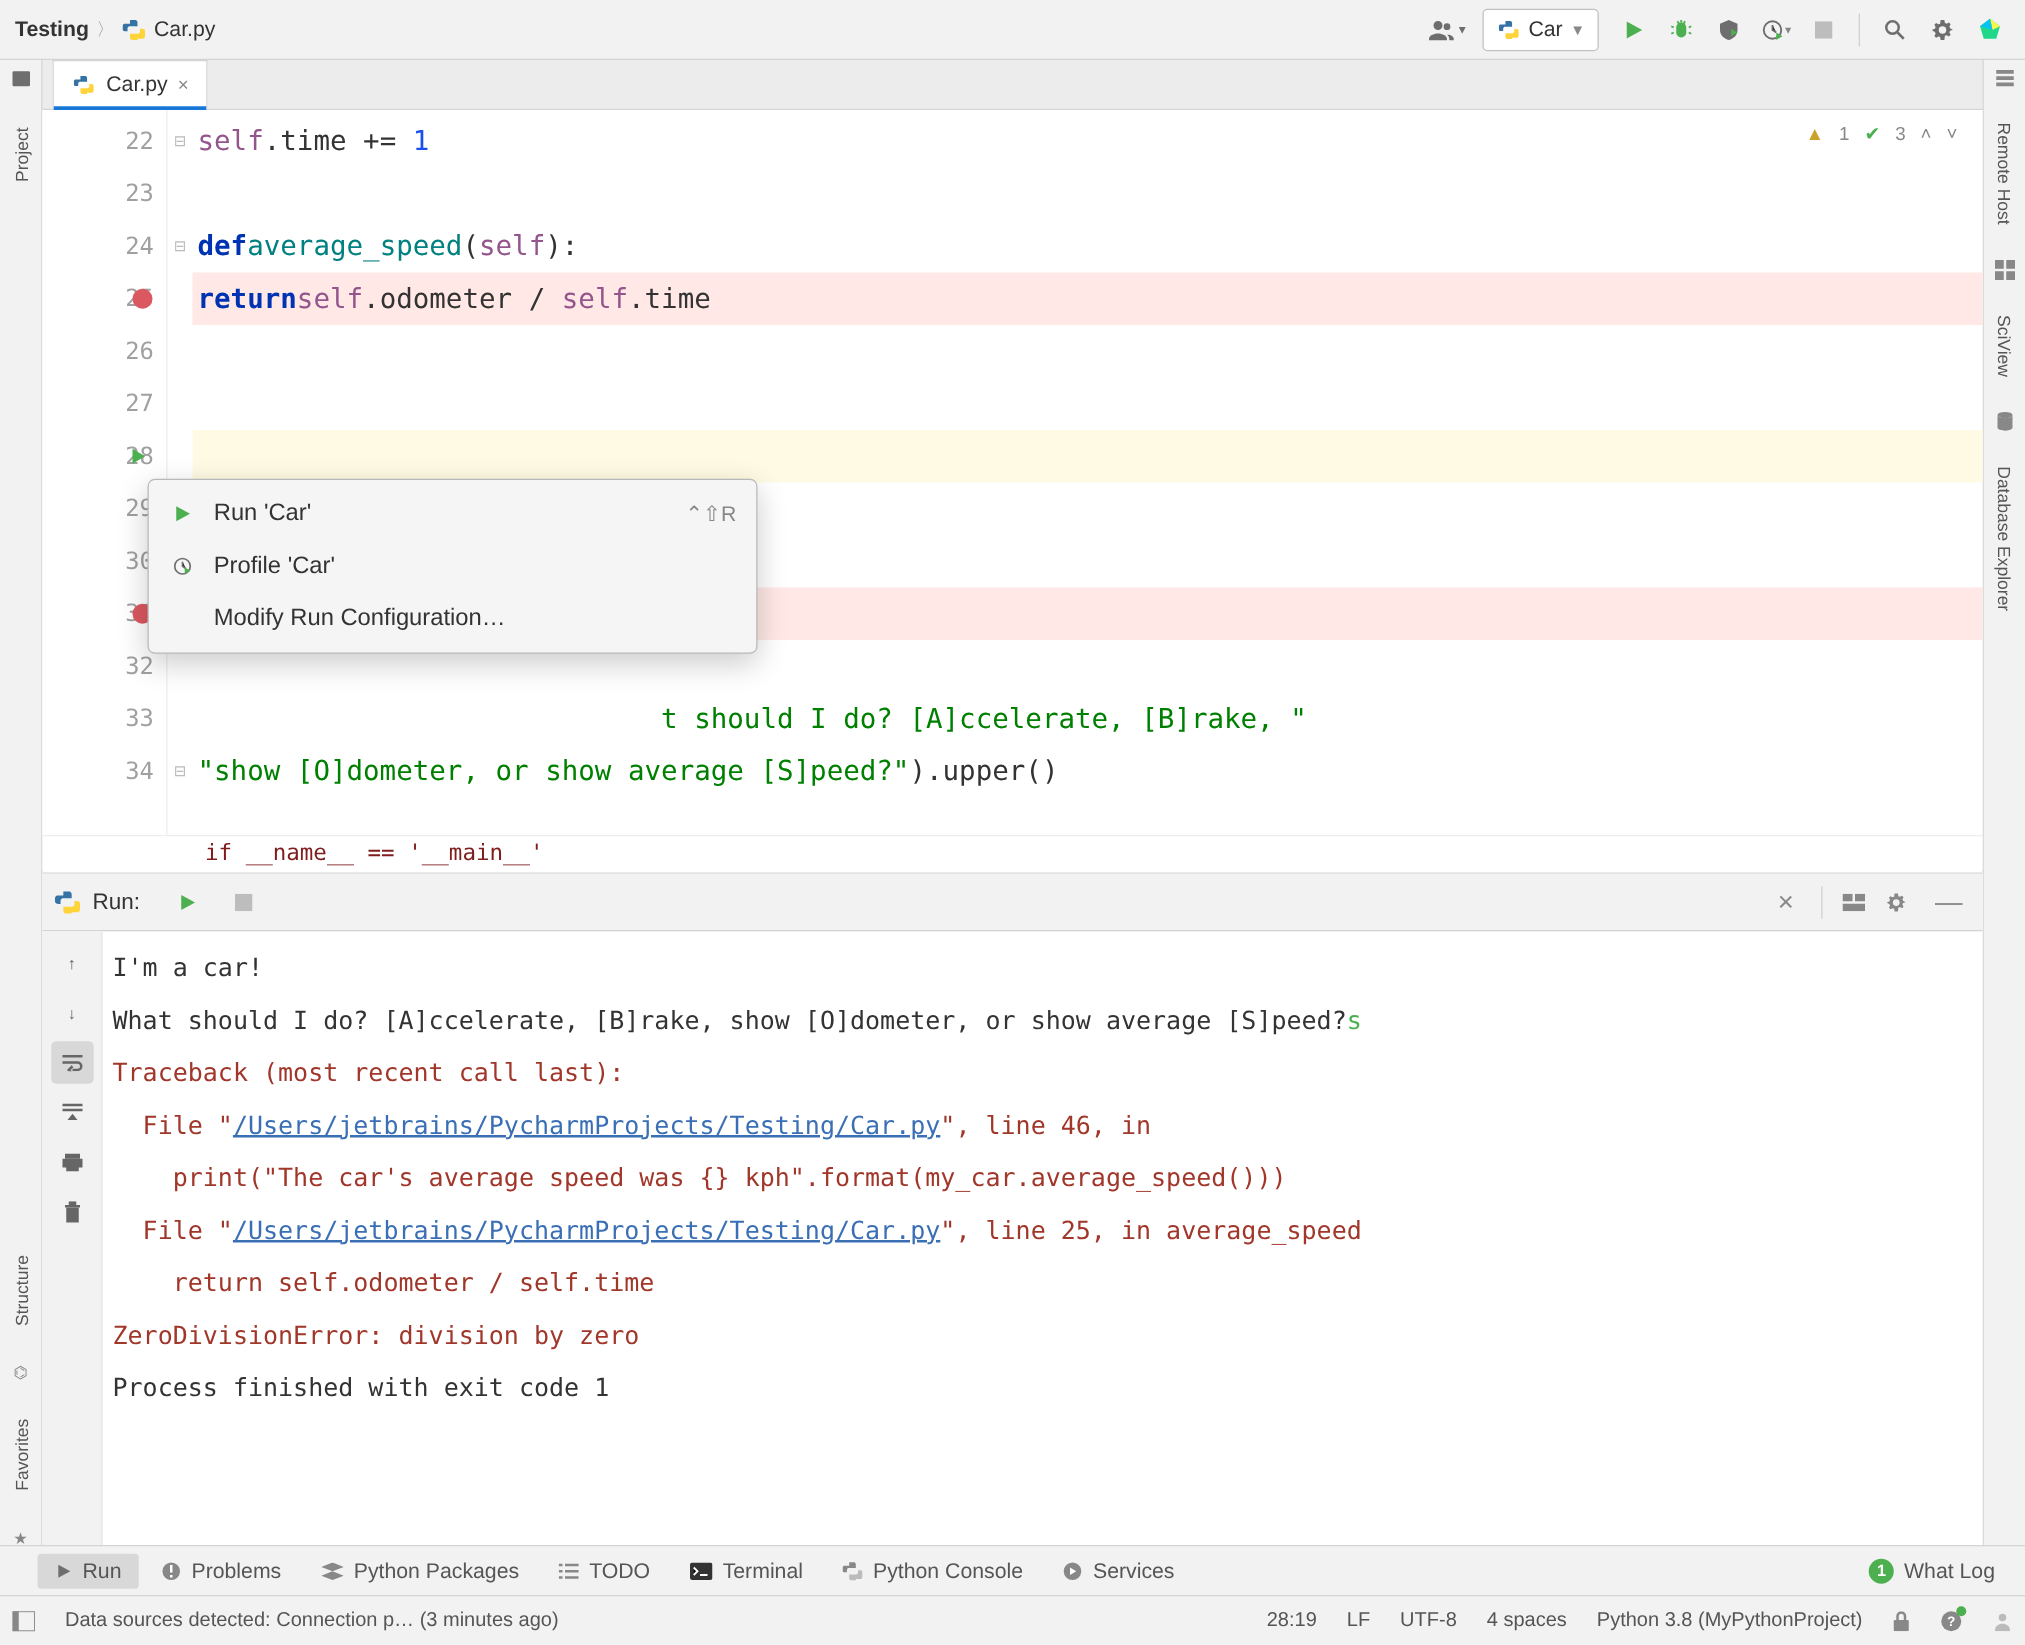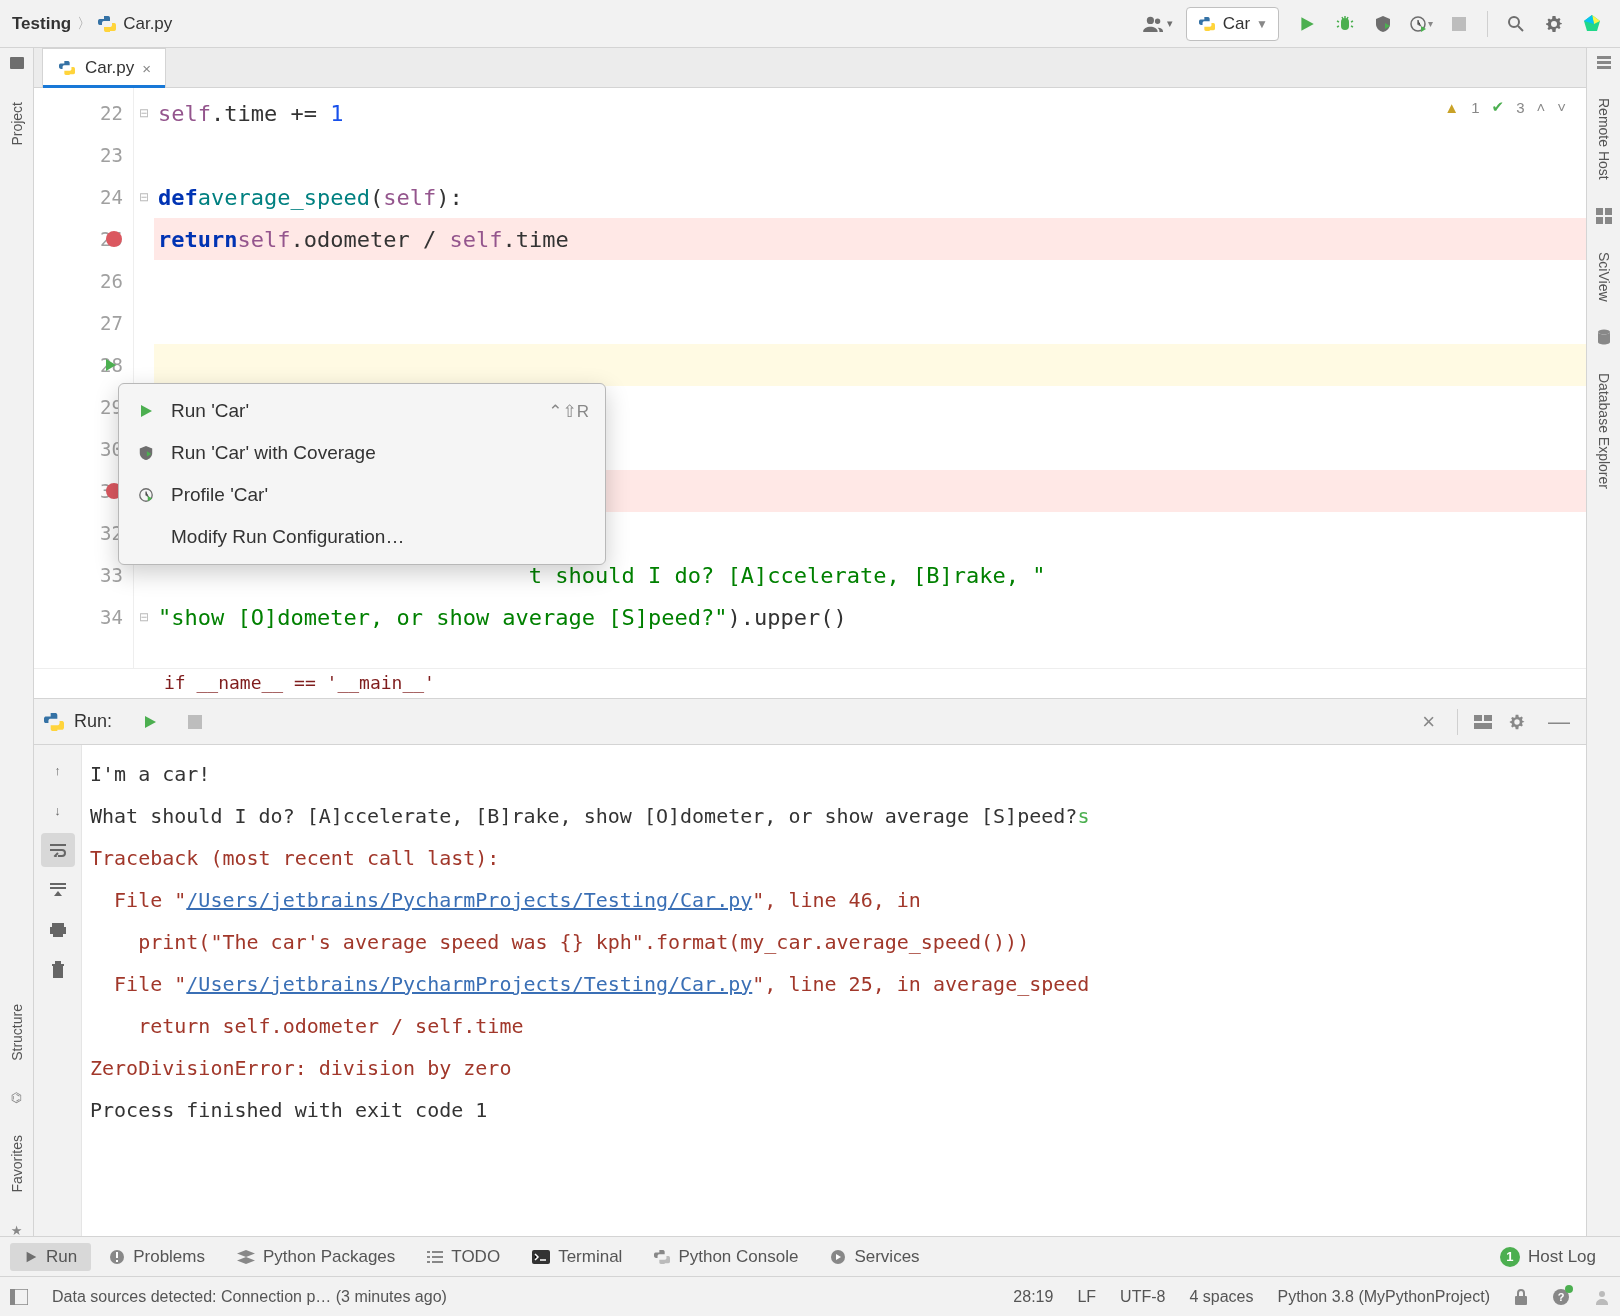--- a/index.html
+++ b/index.html
@@ -257,21 +257,21 @@
   display: flex; align-items: center;
   padding: 0 10px; gap: 4px;
 }
 .ts-btn {
   display: flex; align-items: center; gap: 8px;
   padding: 4px 14px;
   font-size: 17px;
   color: #555;
   border-radius: 3px;
 }
-.ts-btn.active { background: #d8d8d8; }
+.ts-btn.active { background: #d8d8d8; margin-left: 20px; }
 .ts-spacer { flex: 1; }
 .badge {
   width: 20px; height: 20px; border-radius: 50%;
   background: #4caf50; color: #fff;
   display: inline-flex; align-items: center; justify-content: center;
   font-size: 13px; font-weight: 600;
 }
 
 
 .statusbar {
@@ -491,29 +491,20 @@
         <svg width="16" height="16" viewBox="0 0 16 16">
           <path fill="#4caf50" d="M3 2l11 6-11 6z"></path>
         </svg>
       </span>
       <span>Run 'Car'</span>
       <span class="ctx-sc">⌃⇧R</span>
     </div>
     <div class="ctx-item">
       <span class="ctx-ico">
         <svg width="16" height="16" viewBox="0 0 18 18">
-          <path fill="#6e6e6e" d="M9 1l7 3v5c0 4-3 7-7 8-4-1-7-4-7-8V4l7-3z"></path>
-          <path fill="#4caf50" d="M10 7l5 3-5 3z"></path>
-        </svg>
-      </span>
-      <span>Run 'Car' with Coverage</span>
-    </div>
-    <div class="ctx-item">
-      <span class="ctx-ico">
-        <svg width="16" height="16" viewBox="0 0 18 18">
           <circle cx="9" cy="9" r="7" fill="none" stroke="#6e6e6e" stroke-width="1.5"></circle>
           <path stroke="#6e6e6e" stroke-width="1.5" d="M9 5v4l3 2"></path>
           <path fill="#4caf50" d="M11 10l5 3-5 3z"></path>
         </svg>
       </span>
       <span>Profile 'Car'</span>
     </div>
     <div class="ctx-item">
       <span class="ctx-ico"></span>
       <span>Modify Run Configuration…</span>
@@ -656,21 +647,21 @@
         <svg width="16" height="16" viewBox="0 0 16 16">
           <circle cx="8" cy="8" r="7" fill="#888"></circle>
           <path fill="#fff" d="M6 5l5 3-5 3z"></path>
         </svg>
       </span>
       <span>Services</span>
     </div>
     <div class="ts-spacer"></div>
   <div class="ts-btn">
     <span class="badge">1</span>
-    <span>Host Log</span>
+    <span>What Log</span>
   </div>
 </div>
 
 <div class="statusbar">
   <span>
     <svg width="18" height="16" viewBox="0 0 18 16">
         <rect x="0" y="0" width="18" height="16" fill="none" stroke="#888" stroke-width="1.5"></rect>
         <rect x="0" y="0" width="5" height="16" fill="#888"></rect>
       </svg>
   </span>

